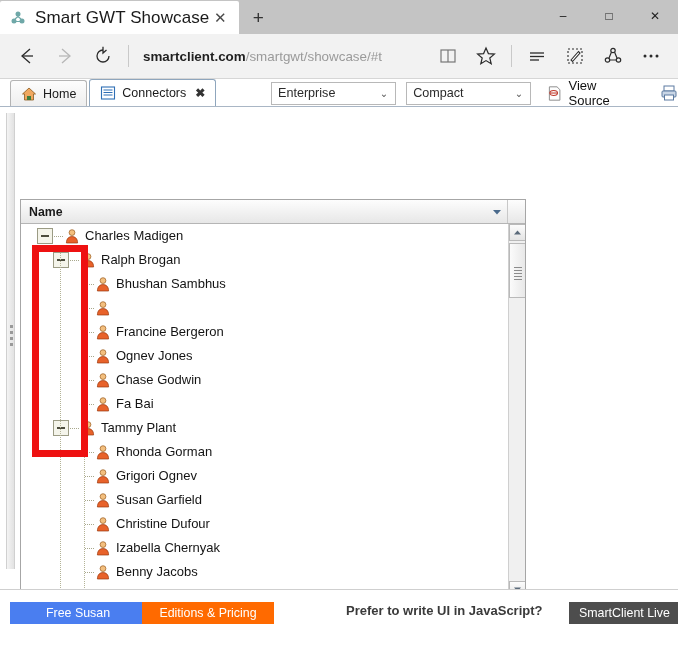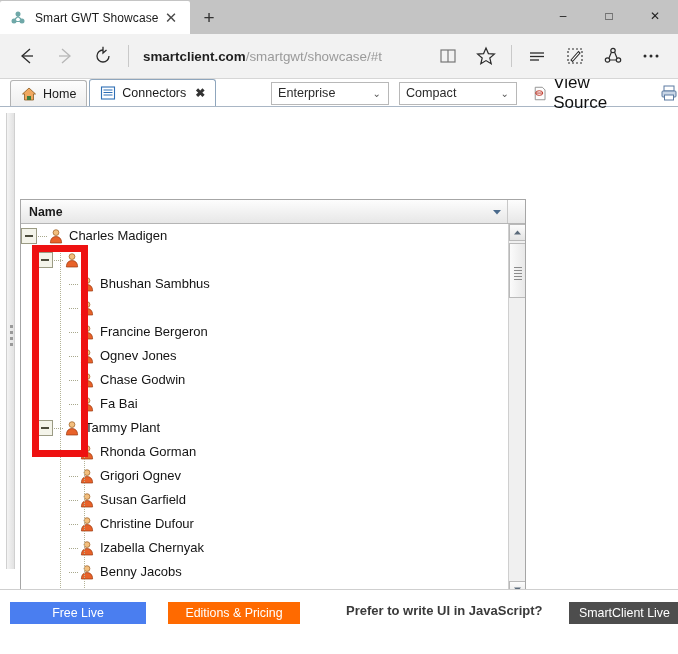--- a/index.html
+++ b/index.html
@@ -39,21 +39,21 @@
     border-top-left-radius: 2px;
     border-top-right-radius: 2px;
   }
   .favicon {
     width: 16px; height: 16px;
     margin-right: 9px;
     flex: 0 0 16px;
     display: block;
   }
   .btab-title {
-    font-size: 12px;
+    font-size: 17px;
     color: #1a1a1a;
     white-space: nowrap;
     flex: 1;
     letter-spacing: .1px;
   }
   .tab-close {
     width: 22px; height: 22px;
     display: flex; align-items: center; justify-content: center;
     color: #4a4a4a; font-size: 15px; line-height: 1;
     cursor: pointer;
@@ -170,21 +170,21 @@
     position: relative;
     cursor: pointer;
   }
   .sc-select .caret {
     position: absolute; right: 7px; top: 50%;
     transform: translateY(-50%);
     font-size: 10px; color: #555;
   }
   .viewsource {
     display: flex; align-items: center;
-    font-size: 17px; color: #111;
+    font-size: 13px; color: #111;
     margin-left: 6px;
     cursor: pointer;
   }
   .viewsource .ico { width: 16px; height: 17px; margin-right: 6px; display:block;}
   .printbtn { margin-left: 12px; cursor: pointer; display:flex; }
 
   
   .splitter {
     position: absolute;
     left: 6px; top: 34px;
@@ -244,20 +244,21 @@
     overflow: hidden;
     background: #ffffff;
   }
   .tg-rows { position: relative; }
   .trow {
     height: 24px;
     display: flex; align-items: center;
     position: relative;
     white-space: nowrap;
     cursor: pointer;
+    margin-left: 16px;
   }
   .trow .lbl {
     font-size: 13px;
     color: #141414;
     line-height: 24px;
   }
   .opener {
     width: 16px; height: 16px;
     border: 1px solid #9b9b84;
     background: #f4f4ea;
@@ -345,21 +346,21 @@
     position: absolute;
     top: 12px;
     height: 22px;
     display: flex; align-items: center; justify-content: center;
     font-size: 12.4px;
     color: #ffffff;
     cursor: pointer;
     white-space: nowrap;
   }
   .pbtn.free   { left: 10px;  width: 136px; background: #4a7ef0; }
-  .pbtn.ed     { left: 168px; width: 132px; background: #ff6a00; }
+  .pbtn.ed     { left: 142px; width: 132px; background: #ff6a00; }
   .pbtn.live   { left: 569px; width: 130px; background: #4d4d4d; justify-content:flex-start; padding-left: 10px;}
   .ptext {
     position: absolute;
     left: 346px; top: 13px;
     font-size: 13px;
     font-weight: bold;
     color: #3a3a3a;
     white-space: nowrap;
   }
 </style>
@@ -537,20 +538,21 @@
               <span class="lbl">Charles Madigen</span>
             </div>
             <div class="trow">
               <span class="spacer16"></span>
               <span class="opener"></span>
               <span class="hdash"></span>
               <svg class="usericon" viewBox="0 0 16 16">
                 <circle cx="8" cy="4.6" r="2.9" fill="#f3bf7e" stroke="#9a5a1c" stroke-width="0.7"></circle>
                 <path d="M2.4 15 C2.4 10.4 5 8.6 8 8.6 C11 8.6 13.6 10.4 13.6 15 Z" fill="#e8622a" stroke="#9a3b10" stroke-width="0.7"></path>
               </svg>
+              <span class="lbl">Ralph Brogan</span>
             </div>
             <div class="trow">
               <span class="spacer16"></span>
               <span class="spacer16"></span>
               <span class="spacer16"></span>
               <span class="hdash"></span>
               <svg class="usericon" viewBox="0 0 16 16">
                 <circle cx="8" cy="4.6" r="2.9" fill="#f3bf7e" stroke="#9a5a1c" stroke-width="0.7"></circle>
                 <path d="M2.4 15 C2.4 10.4 5 8.6 8 8.6 C11 8.6 13.6 10.4 13.6 15 Z" fill="#e8622a" stroke="#9a3b10" stroke-width="0.7"></path>
               </svg>
@@ -723,21 +725,21 @@
             <path d="M1 1.5 L8 1.5 L4.5 5.5 Z" fill="#5a6a7a"></path>
           </svg>
         </div>
       </div>
     </div>
 
     <div class="annot-rect" style="border-color: rgb(238, 17, 17);"></div>
 
     <div class="promo">
       <div class="promo-inner">
-        <div class="pbtn free" style="background: rgb(74, 126, 240);">Free Live</div>
+        <div class="pbtn free" style="background: rgb(74, 126, 240);">Free Susan</div>
         <div class="pbtn ed" style="background: rgb(255, 106, 0);">Editions &amp; Pricing</div>
         <div class="ptext">Prefer to write UI in JavaScript?</div>
         <div class="pbtn live" style="background: rgb(77, 77, 77);">SmartClient Live</div>
       </div>
     </div>
 
   </div>
 </div>
 
 </body></html>

